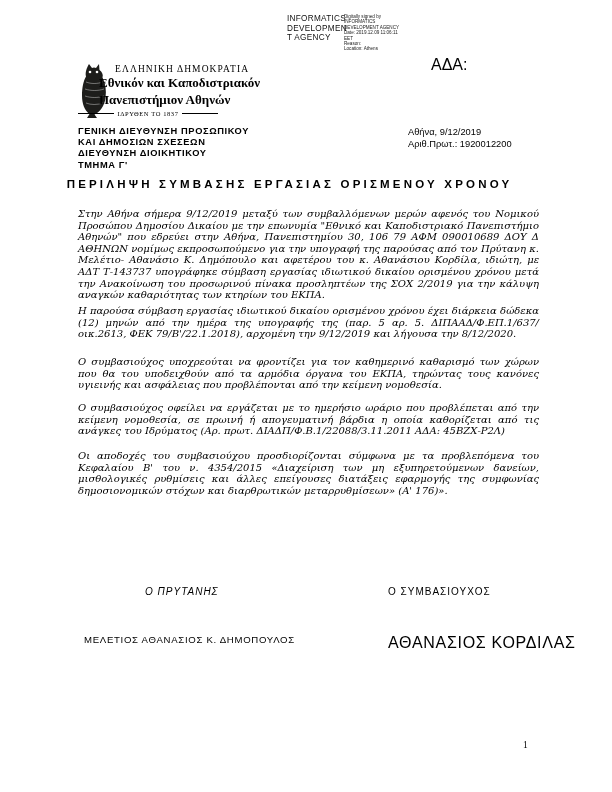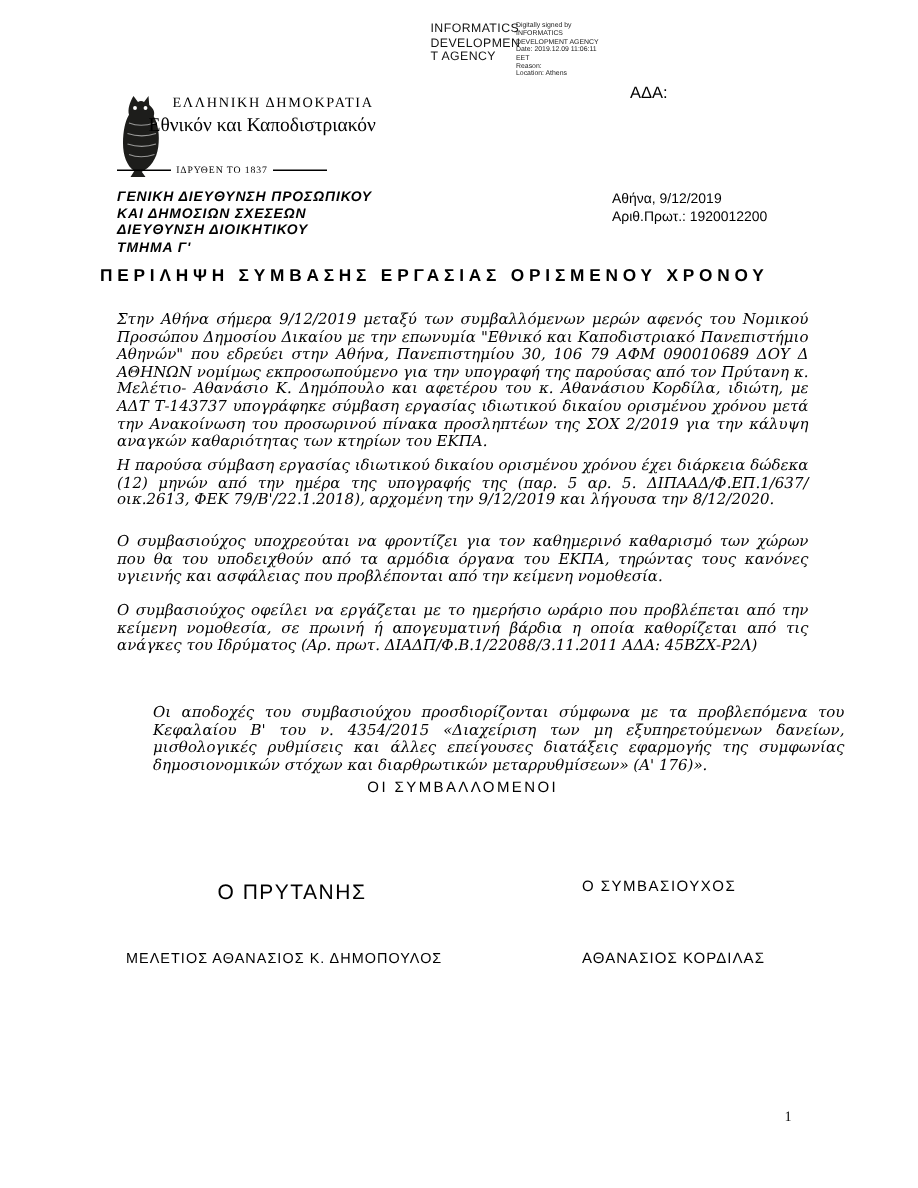--- a/index.html
+++ b/index.html
@@ -13,59 +13,59 @@
 
   
   .ada-top { top:7px; right:30px; font-size:13px; letter-spacing:0.5px; }
 
   
   .stamp { top:14px; left:287px; display:flex; }
   .stamp-agency { width:54px; font-size:8.2px; line-height:9.5px; letter-spacing:0.3px; color:#111; }
   .stamp-sig { margin-left:3px; font-size:4.6px; line-height:5.4px; color:#222; white-space:nowrap; }
   .stamp-sig span { display:block; }
 
-  .ada-label { top:56px; left:420px; font-size:11px; }
+  .ada-label { top:56px; left:431px; font-size:16px; }
 
   
   .owl { top:62px; left:79px; }
   .republic { top:64px; left:101px; font-family:"Liberation Serif",serif; font-size:9.5px; letter-spacing:1.1px;margin-left:14px; }
-  .uni1 { top:75px; left:99px; font-family:"Liberation Serif",serif; font-weight:normal; font-size:13px; }
+  .uni1 { top:75px; left:99px; font-family:"Liberation Serif",serif; font-weight:bold; font-size:13px; }
   .uni2 { top:92px; left:99px; font-family:"Liberation Serif",serif; font-weight:bold; font-size:13px; }
   .founded { top:110px; left:78px; width:140px; display:flex; align-items:center; font-family:"Liberation Serif",serif; font-size:6.5px; letter-spacing:0.6px; }
   .founded .rule { flex:1; border-top:1px solid #000; }
   .founded .ftext { padding:0 3px; white-space:nowrap; }
 
   
-  .dept { top:126px; left:78px; font-size:9.3px; font-weight:bold; letter-spacing:0.6px; line-height:11.2px;font-style:italic; }
+  .dept { top:126px; left:78px; font-size:9.3px; font-weight:bold; letter-spacing:0.6px; line-height:11.2px; }
   .dept div { white-space:nowrap; }
 
   
   .meta { top:127px; left:408px; font-size:9.3px; line-height:11.5px; }
 
   
   .doc-title { top:178px; left:0; width:579px; text-align:center; font-size:11.5px; font-weight:600; letter-spacing:3.2px; }
 
   
   .para {
     left:78px; width:461px; text-align:justify;
     font-family:"DejaVu Serif","Liberation Serif",serif; font-style:italic;
     font-size:10px; line-height:11.6px;
   }
   .p1 { top:198px; }
   .p2 { top:295px; }
   .p3 { top:346px; }
   .p4 { top:392px; }
-  .p5 { top:460px;margin-left:24px; }
+  .p5 { top:440px; }
 
   
   .parties { top:520px; left:78px; width:461px; text-align:center; font-size:10px; letter-spacing:1.6px; }
-  .role-left  { top:586px; left:145px; font-size:14px; letter-spacing:1px; }
+  .role-left  { top:586px; left:145px; font-size:10px; letter-spacing:1px;font-style:italic; }
   .role-right { top:586px; left:388px; font-size:10px; letter-spacing:1px; }
   .name-left  { top:634px; left:84px;  font-size:9.6px; letter-spacing:0.7px; }
-  .name-right { top:634px; left:388px; font-size:10px; letter-spacing:0.7px; }
+  .name-right { top:634px; left:388px; font-size:16px; letter-spacing:0.7px; }
 
   .page-num { top:740px; left:523px; font-size:9.5px; font-family:"Liberation Serif",serif; }
 </style>
 </head>
 <body>
 
 <div class="page">
 
 
   <div class="abs stamp">
@@ -90,20 +90,21 @@
   <div class="abs owl">
     <svg width="30" height="57" viewBox="0 0 30 57" aria-hidden="true">
       <path fill="#1d1d1b" d="M10,2 L13,6 C14,5.2 16,5.2 17,6 L20,2 L20.5,8 C23,10 24.5,12.5 23.5,15.5 C26.5,21 27.5,28 26.5,36 C25.5,44 21,50 15.5,52.5 L18,56 L8,56 L10.5,52 C5.5,48.5 3,41.5 3,33.5 C3,25.5 4.5,18.5 7,14.5 C6,11 7.5,6 10,2 Z"></path>
       <circle cx="11" cy="10" r="1.3" fill="#ffffff"></circle>
       <circle cx="18" cy="10" r="1.3" fill="#ffffff"></circle>
       <path d="M7,20 C12,22 18,22 24,20 M6,27 C12,29 19,29 25,27 M6,34 C12,36 19,36 25,34 M7,41 C12,43 18,43 24,41" stroke="#ffffff" stroke-width="0.7" fill="none" opacity="0.55"></path>
     </svg>
   </div>
   <div class="abs republic">ΕΛΛΗΝΙΚΗ ΔΗΜΟΚΡΑΤΙΑ</div>
   <div class="abs uni1">Εθνικόν και Καποδιστριακόν</div>
+  <div class="abs uni2">Πανεπιστήμιον Αθηνών</div>
   <div class="abs founded">
     <div class="rule"></div>
     <div class="ftext">ΙΔΡΥΘΕΝ ΤΟ 1837</div>
     <div class="rule"></div>
   </div>
 
   <div class="abs dept">
     <div>ΓΕΝΙΚΗ ΔΙΕΥΘΥΝΣΗ ΠΡΟΣΩΠΙΚΟΥ</div>
     <div>ΚΑΙ ΔΗΜΟΣΙΩΝ ΣΧΕΣΕΩΝ</div>
     <div>ΔΙΕΥΘΥΝΣΗ ΔΙΟΙΚΗΤΙΚΟΥ</div>
@@ -116,21 +117,20 @@
   </div>
 
   <div class="abs doc-title">ΠΕΡΙΛΗΨΗ ΣΥΜΒΑΣΗΣ ΕΡΓΑΣΙΑΣ ΟΡΙΣΜΕΝΟΥ ΧΡΟΝΟΥ</div>
 
   <p class="abs para p1">Στην Αθήνα σήμερα 9/12/2019 μεταξύ των συμβαλλόμενων μερών αφενός του Νομικού Προσώπου Δημοσίου Δικαίου με την επωνυμία "Εθνικό και Καποδιστριακό Πανεπιστήμιο Αθηνών" που εδρεύει στην Αθήνα, Πανεπιστημίου 30, 106 79 ΑΦΜ 090010689 ΔΟΥ Δ ΑΘΗΝΩΝ νομίμως εκπροσωπούμενο για την υπογραφή της παρούσας από τον Πρύτανη κ. Μελέτιο- Αθανάσιο Κ. Δημόπουλο και αφετέρου του κ. Αθανάσιου Κορδίλα, ιδιώτη, με ΑΔΤ Τ-143737 υπογράφηκε σύμβαση εργασίας ιδιωτικού δικαίου ορισμένου χρόνου μετά την Ανακοίνωση του προσωρινού πίνακα προσληπτέων της ΣΟΧ 2/2019 για την κάλυψη αναγκών καθαριότητας των κτηρίων του ΕΚΠΑ.</p>
   <p class="abs para p2">Η παρούσα σύμβαση εργασίας ιδιωτικού δικαίου ορισμένου χρόνου έχει διάρκεια δώδεκα (12) μηνών από την ημέρα της υπογραφής της (παρ. 5 αρ. 5. ΔΙΠΑΑΔ/Φ.ΕΠ.1/637/οικ.2613, ΦΕΚ 79/Β'/22.1.2018), αρχομένη την 9/12/2019 και λήγουσα την 8/12/2020.</p>
   <p class="abs para p3">Ο συμβασιούχος υποχρεούται να φροντίζει για τον καθημερινό καθαρισμό των χώρων που θα του υποδειχθούν από τα αρμόδια όργανα του ΕΚΠΑ, τηρώντας τους κανόνες υγιεινής και ασφάλειας που προβλέπονται από την κείμενη νομοθεσία.</p>
   <p class="abs para p4">Ο συμβασιούχος οφείλει να εργάζεται με το ημερήσιο ωράριο που προβλέπεται από την κείμενη νομοθεσία, σε πρωινή ή απογευματινή βάρδια η οποία καθορίζεται από τις ανάγκες του Ιδρύματος (Αρ. πρωτ. ΔΙΑΔΠ/Φ.Β.1/22088/3.11.2011 ΑΔΑ: 45ΒΖΧ-Ρ2Λ)</p>
   <p class="abs para p5">Οι αποδοχές του συμβασιούχου προσδιορίζονται σύμφωνα με τα προβλεπόμενα του Κεφαλαίου Β' του ν. 4354/2015 «Διαχείριση των μη εξυπηρετούμενων δανείων, μισθολογικές ρυθμίσεις και άλλες επείγουσες διατάξεις εφαρμογής της συμφωνίας δημοσιονομικών στόχων και διαρθρωτικών μεταρρυθμίσεων» (Α' 176)».</p>
 
-  <div class="abs parties">ΟΙ ΣΥΜΒΑΛΛΟΜΕΝΟΙ</div>
   <div class="abs role-left">Ο ΠΡΥΤΑΝΗΣ</div>
   <div class="abs role-right">Ο ΣΥΜΒΑΣΙΟΥΧΟΣ</div>
   <div class="abs name-left">ΜΕΛΕΤΙΟΣ ΑΘΑΝΑΣΙΟΣ Κ. ΔΗΜΟΠΟΥΛΟΣ</div>
   <div class="abs name-right">ΑΘΑΝΑΣΙΟΣ ΚΟΡΔΙΛΑΣ</div>
 
   <div class="abs page-num">1</div>
 
 </div>
 
 </body></html>

